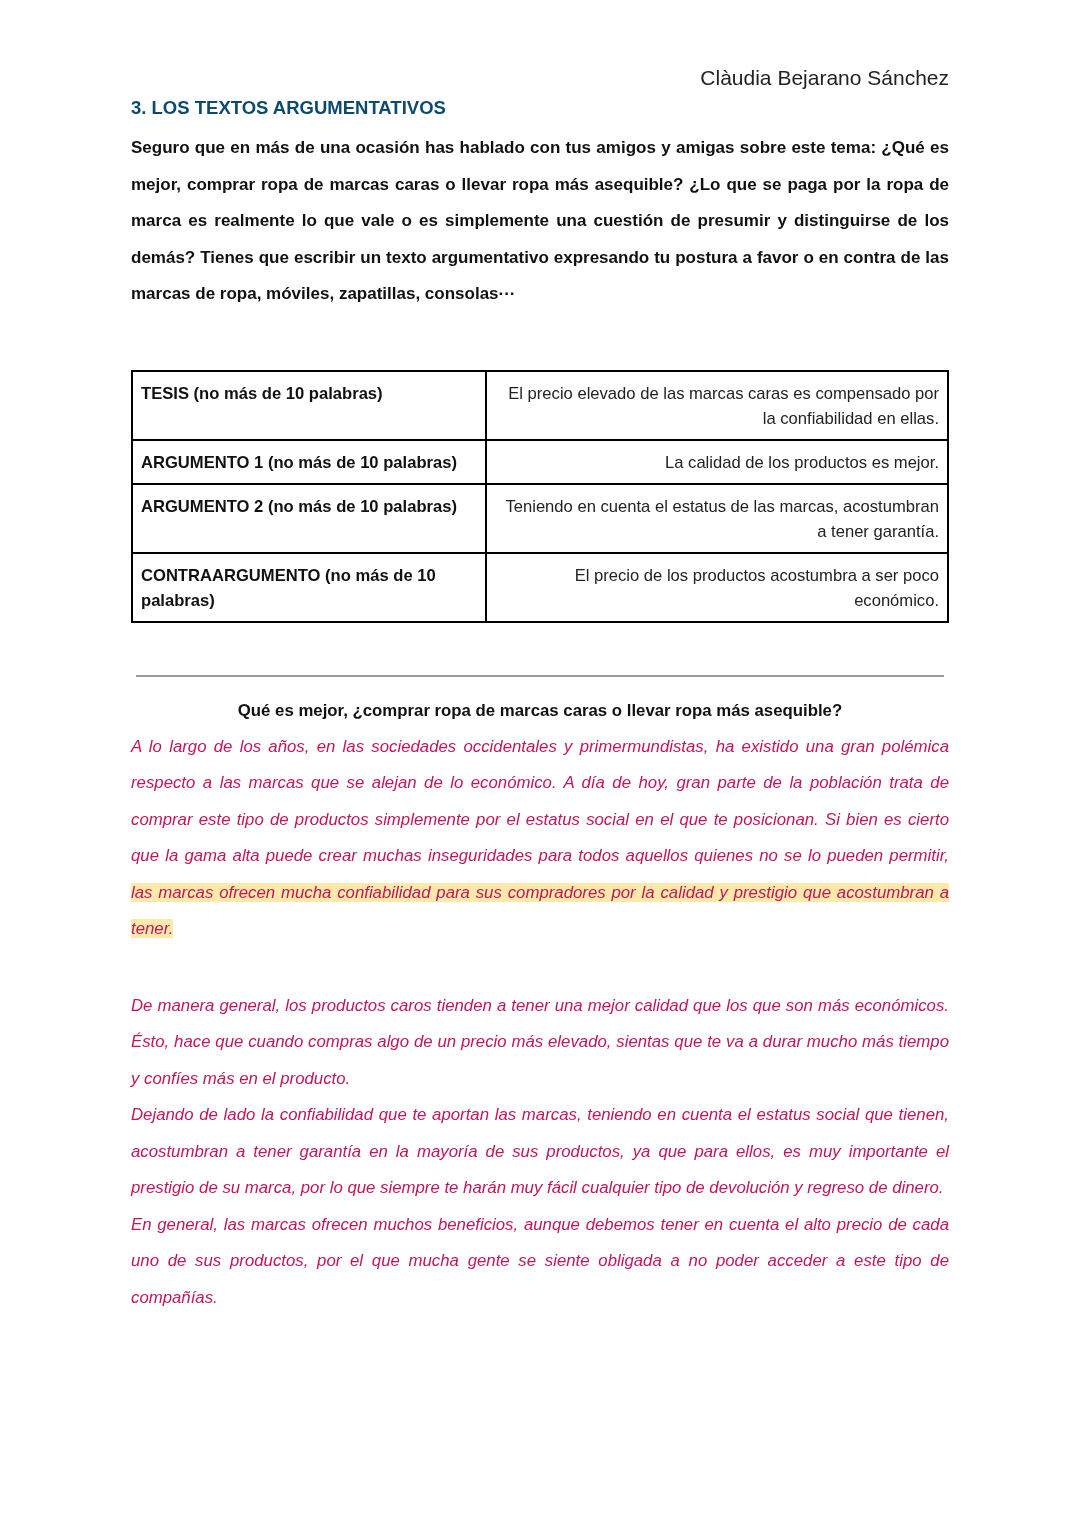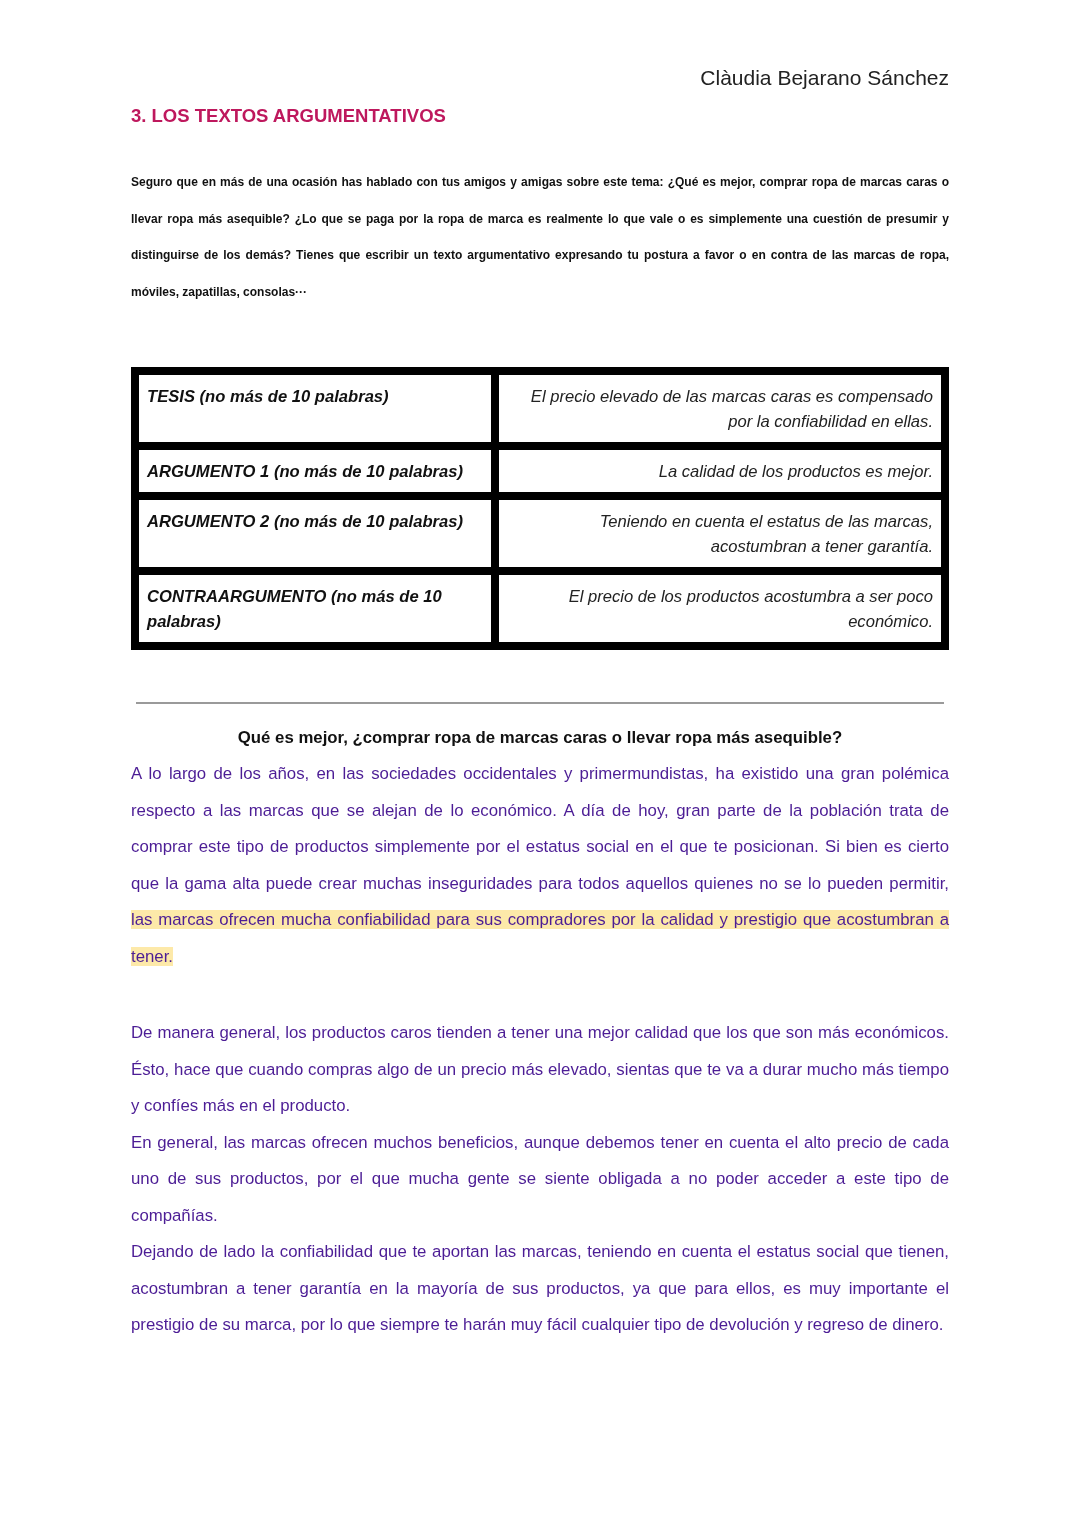--- a/index.html
+++ b/index.html
@@ -23,46 +23,45 @@
     }
     .header-block {
       text-align: right;
       font-size: 21px;
       line-height: 28px;
       color: #222;
     }
     .section-title {
       font-weight: bold;
       font-size: 18.5px;
-      margin-top: 10px;
+      margin-top: 2px;
       line-height: 28px;
-      color: #be185d;
+      color: #0c4a6e;
     }
     .prompt {
       font-weight: bold;
-      font-size: 12px;
+      font-size: 17px;
       line-height: 36.5px;
       text-align: justify;
-      margin-top: 34px;
+      margin-top: 8px;
       color: #111;
     }
     .table-wrap {
       margin-top: 57px;
     }
     table.arg-table {
       border-collapse: collapse;
       width: 818px;
       font-size: 16.6px;
     }
     table.arg-table td {
-      border: 8px solid #000000;
+      border: 2px solid #000000;
       vertical-align: top;
       padding: 9px 8px 8px 8px;
       line-height: 25px;
-      font-style: italic;
     }
     table.arg-table td.label {
       width: 336px;
       font-weight: bold;
       color: #111;
     }
     table.arg-table td.value {
       color: #222;
       text-align: right;
     }
@@ -79,21 +78,22 @@
       font-size: 16.8px;
       margin-top: 22px;
       line-height: 24px;
       color: #111;
     }
     .essay p {
       margin: 0;
       font-size: 16.8px;
       line-height: 36.5px;
       text-align: justify;
-      color: #4c1d95;
+      color: #be185d;
+      font-style: italic;
     }
     .essay p.first {
       margin-top: 6px;
     }
     .essay p.gap {
       margin-top: 40px;
     }
     .highlight {
       background: #fde9a9;
     }
@@ -133,17 +133,17 @@
     </tbody>
       </table>
   </div>
 
   <div class="separator"></div>
 
   <div class="essay">
     <div class="essay-title">Qué es mejor, ¿comprar ropa de marcas caras o llevar ropa más asequible?</div>
     <p class="first"><span>A lo largo de los años, en las sociedades occidentales y primermundistas, ha existido una gran polémica respecto a las marcas que se alejan de lo económico. A día de hoy, gran parte de la población trata de comprar este tipo de productos simplemente por el estatus social en el que te posicionan. Si bien es cierto que la gama alta puede crear muchas inseguridades para todos aquellos quienes no se lo pueden permitir, </span><span class="highlight">las marcas ofrecen mucha confiabilidad para sus compradores por la calidad y prestigio que acostumbran a tener.</span></p>
     <p class="gap">De manera general, los productos caros tienden a tener una mejor calidad que los que son más económicos. Ésto, hace que cuando compras algo de un precio más elevado, sientas que te va a durar mucho más tiempo y confíes más en el producto.</p>
+    <p>Dejando de lado la confiabilidad que te aportan las marcas, teniendo en cuenta el estatus social que tienen, acostumbran a tener garantía en la mayoría de sus productos, ya que para ellos, es muy importante el prestigio de su marca, por lo que siempre te harán muy fácil cualquier tipo de devolución y regreso de dinero.</p>
     <p>En general, las marcas ofrecen muchos beneficios, aunque debemos tener en cuenta el alto precio de cada uno de sus productos, por el que mucha gente se siente obligada a no poder acceder a este tipo de compañías.</p>
-    <p>Dejando de lado la confiabilidad que te aportan las marcas, teniendo en cuenta el estatus social que tienen, acostumbran a tener garantía en la mayoría de sus productos, ya que para ellos, es muy importante el prestigio de su marca, por lo que siempre te harán muy fácil cualquier tipo de devolución y regreso de dinero.</p>
   </div>
 
 </div>
 
 </body></html>

